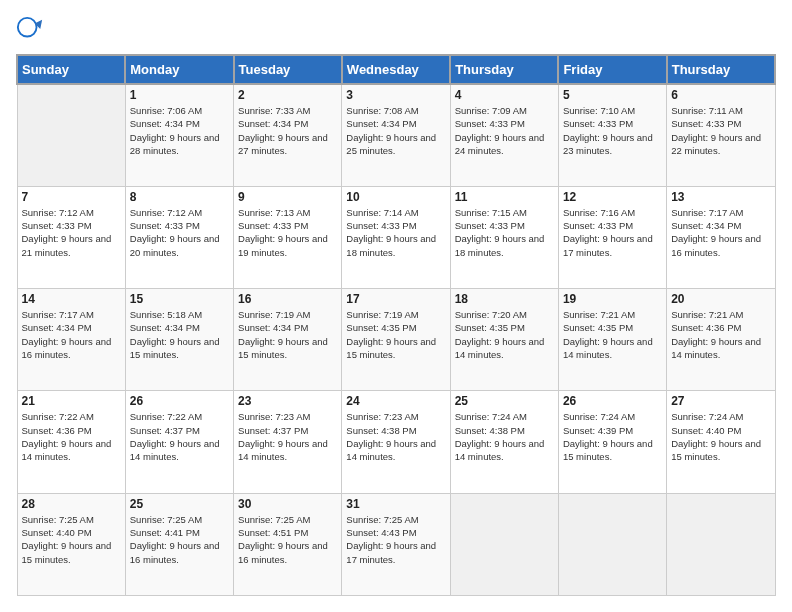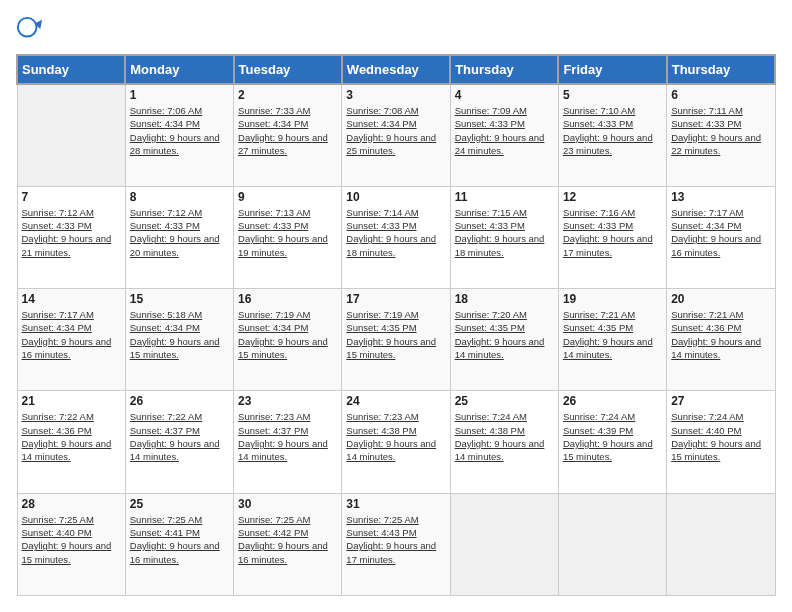--- a/index.html
+++ b/index.html
@@ -88,21 +88,20 @@
       font-size: 12px;
       font-weight: bold;
       color: #222;
       display: block;
       margin-bottom: 2px;
     }
     .day-info {
       font-size: 9.5px;
       line-height: 1.4;
       color: #333;
-      text-decoration: underline;
     }
     .empty-cell {
       background: #f0f0f0 !important;
     }
   </style>
 </head>
 <body>
 
 <div class="page">
   <div class="header">
@@ -256,21 +255,21 @@
           <td>
             <span class="day-number">28</span>
             <div class="day-info"><span>Sunrise: 7:25 AM</span><br><span>Sunset: 4:40 PM</span><br><span>Daylight: 9 hours and 15 minutes.</span></div>
           </td>
           <td>
             <span class="day-number">25</span>
             <div class="day-info"><span>Sunrise: 7:25 AM</span><br><span>Sunset: 4:41 PM</span><br><span>Daylight: 9 hours and 16 minutes.</span></div>
           </td>
           <td>
             <span class="day-number">30</span>
-            <div class="day-info"><span>Sunrise: 7:25 AM</span><br><span>Sunset: 4:42 PM</span><br><span>Daylight: 9 hours and 16 minutes.</span></div>
+            <div class="day-info"><span>Sunrise: 7:25 AM</span><br><span>Sunset: 4:51 PM</span><br><span>Daylight: 9 hours and 16 minutes.</span></div>
           </td>
           <td>
             <span class="day-number">31</span>
             <div class="day-info"><span>Sunrise: 7:25 AM</span><br><span>Sunset: 4:43 PM</span><br><span>Daylight: 9 hours and 17 minutes.</span></div>
           </td>
           <td class="empty-cell"></td>
           <td class="empty-cell"></td>
           <td class="empty-cell"></td>
         </tr>
       </tbody>

